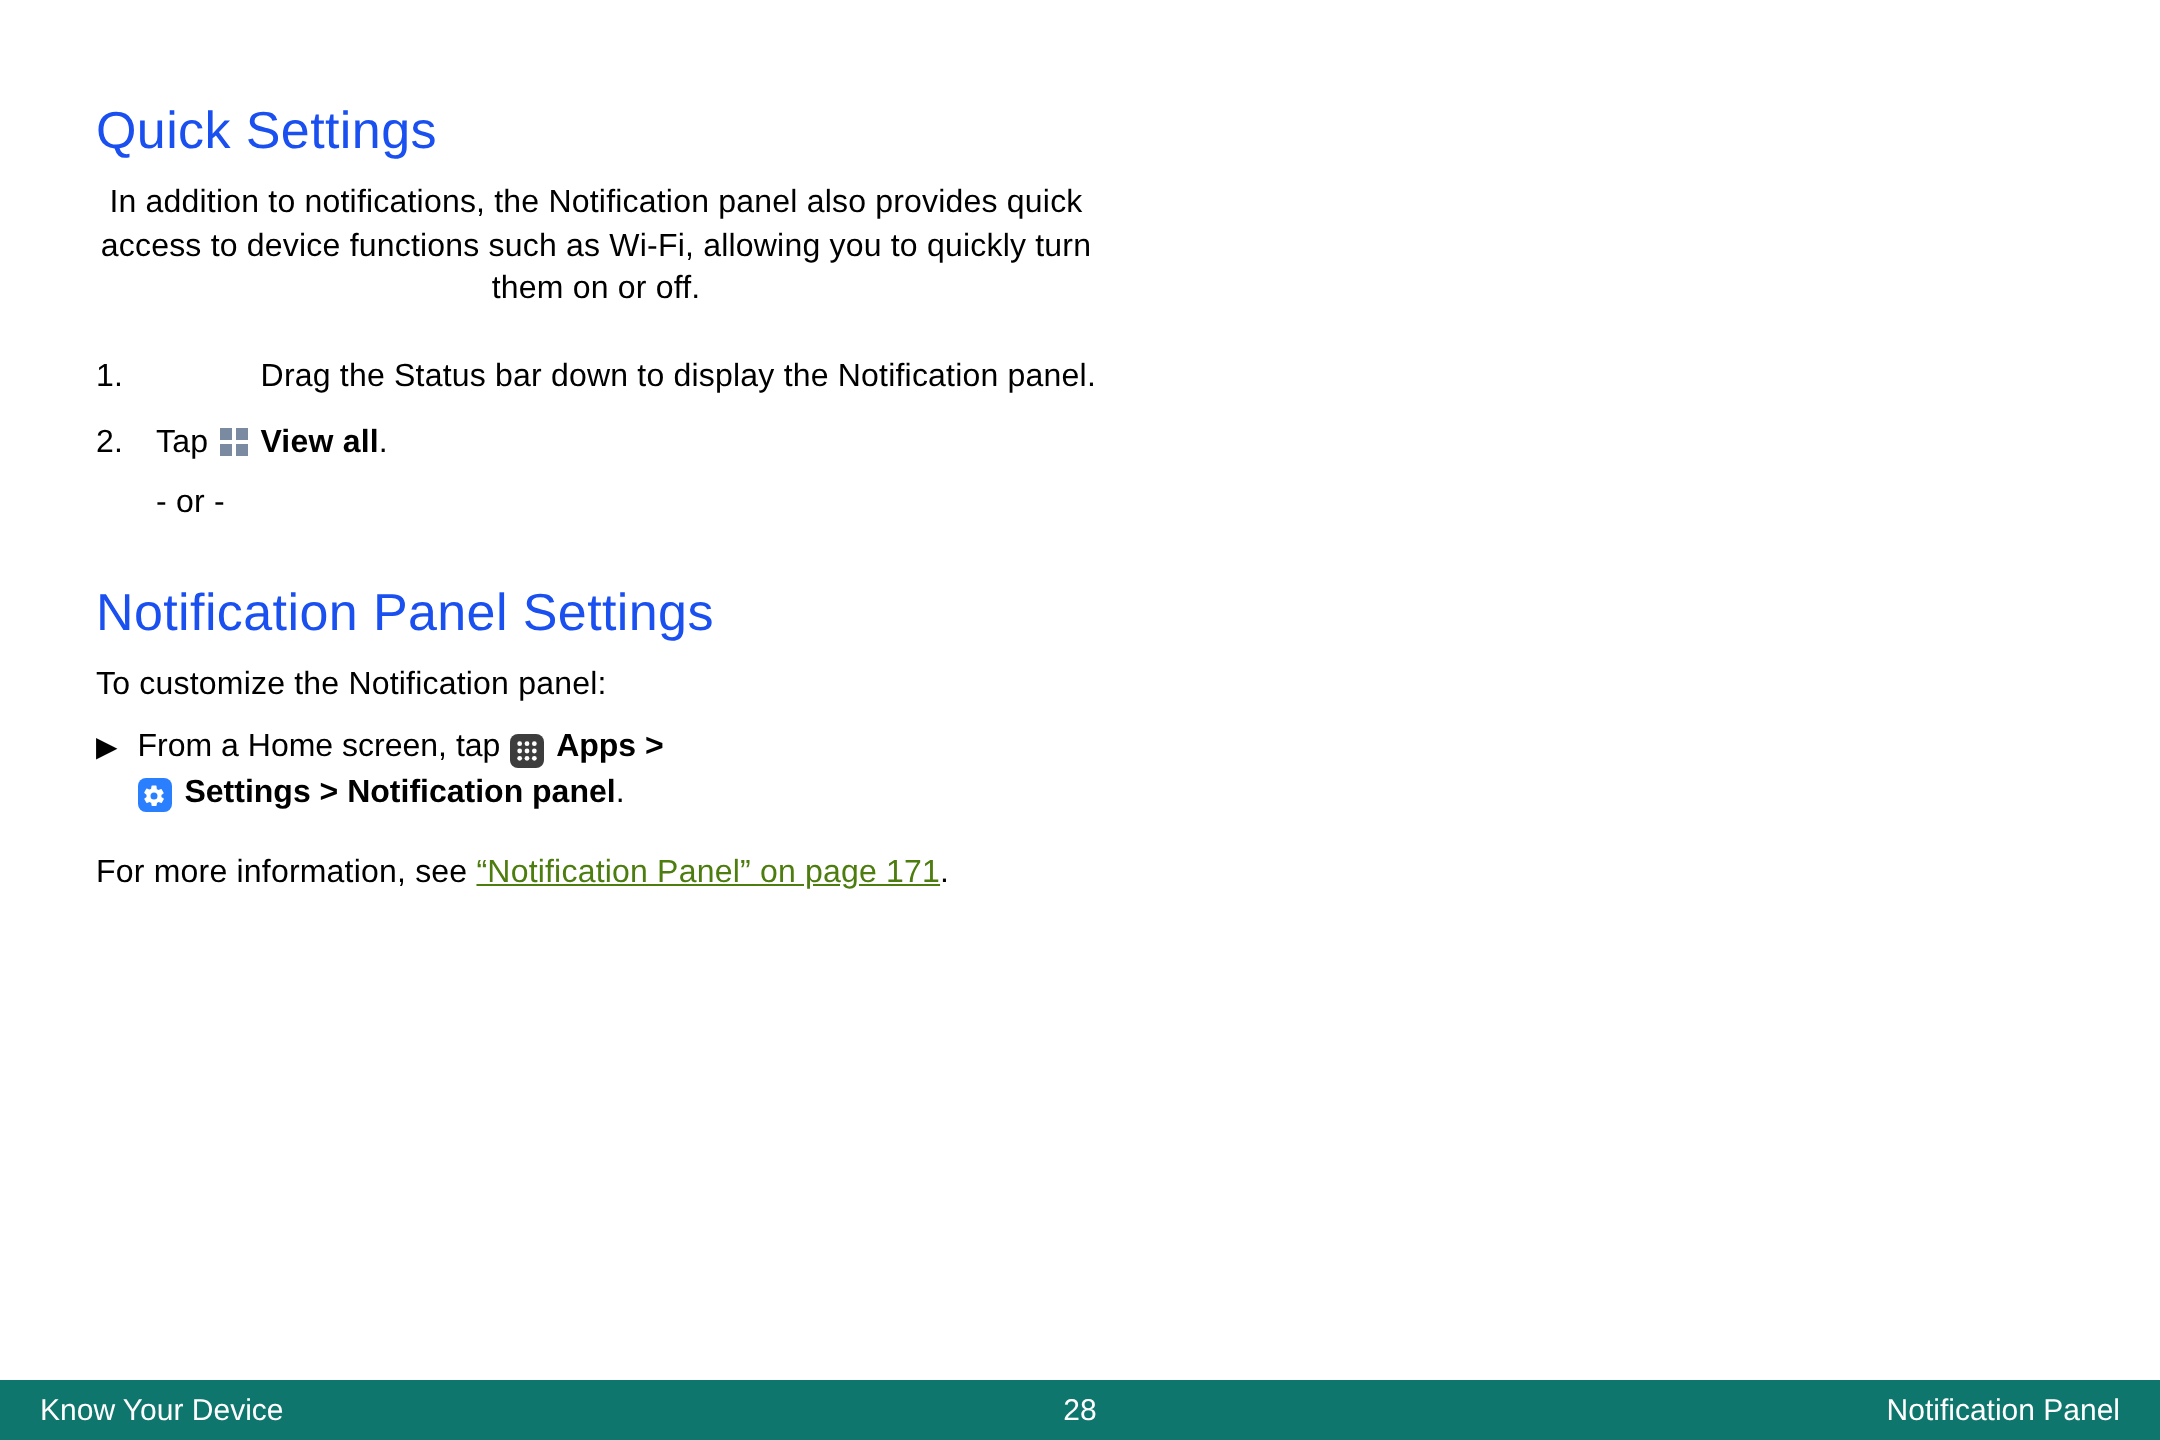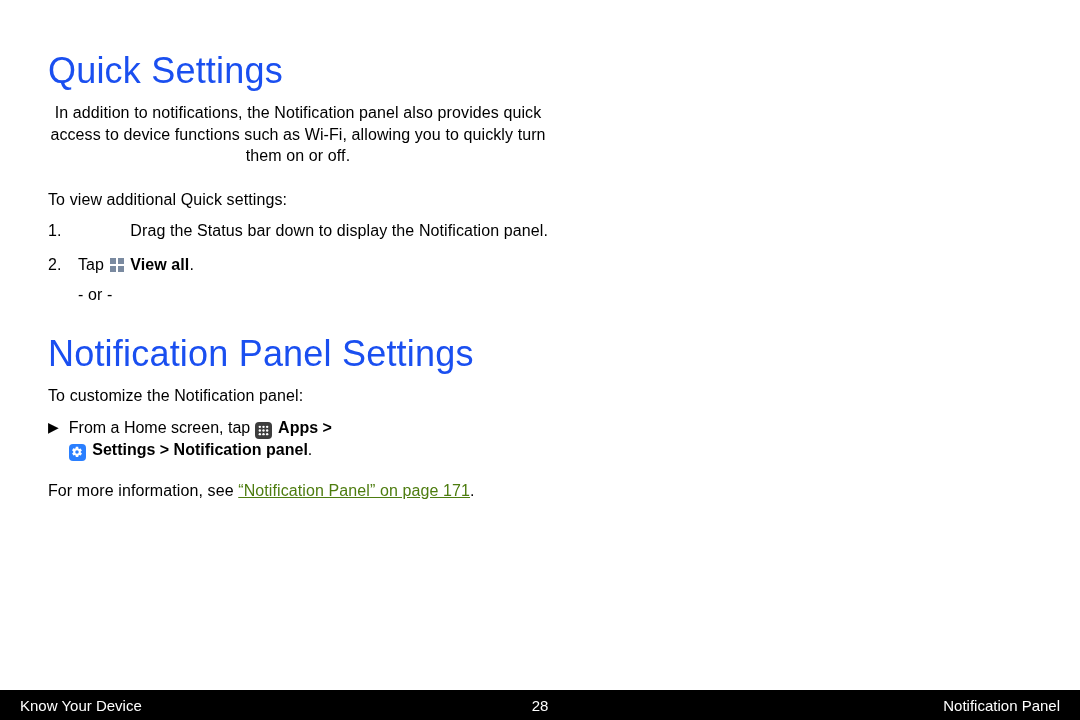--- a/index.html
+++ b/index.html
@@ -15,21 +15,21 @@
     box-sizing: border-box;
   }
   .page {
     padding: 50px 48px 0 48px;
     box-sizing: border-box;
     height: 680px;
     overflow: hidden;
   }
   h2.section {
     color: #1a4ff0;
-    font-size: 36px;
+    font-size: 26px;
     font-weight: 400;
     margin: 0 0 10px 0;
     letter-spacing: 0.2px;
   }
   .body-text {
     margin: 0 0 22px 0;
     line-height: 1.35;
     max-width: 500px;
     letter-spacing: 0.1px;
     text-align: center;
@@ -116,42 +116,41 @@
   }
   a.xref {
     color: #4d7c0f;
     text-decoration: underline;
   }
 
   .footer {
     position: absolute;
     left: 0; right: 0; bottom: 0;
     height: 30px;
-    background: #000000;
+    background: #0f766e;
     color: #fff;
     display: flex;
     align-items: center;
     justify-content: space-between;
     padding: 0 20px;
     font-size: 15px;
     box-sizing: border-box;
   }
   .footer .left, .footer .right { flex: 1; }
   .footer .right { text-align: right; }
   .footer .center { flex: 0 0 auto; }
   .step-content { display:block;text-align:right; }
 </style>
 </head>
 <body>
 
 <div class="page">
   <h2 class="section">Quick Settings</h2>
   <p class="body-text">In addition to notifications, the Notification panel also provides quick access to device functions such as Wi-Fi, allowing you to quickly turn them on or off.</p>
 
-  <p class="lead">To view additional Quick settings:</p>
 
   <ol class="steps">
     <li>
       <span class="num">1.</span>
       <span class="step-content">Drag the Status bar down to display the Notification panel.</span>
     </li>
     <li>
       <span class="num">2.</span>
       <div class="subline">
         <span>Tap </span><span class="icon-box">

